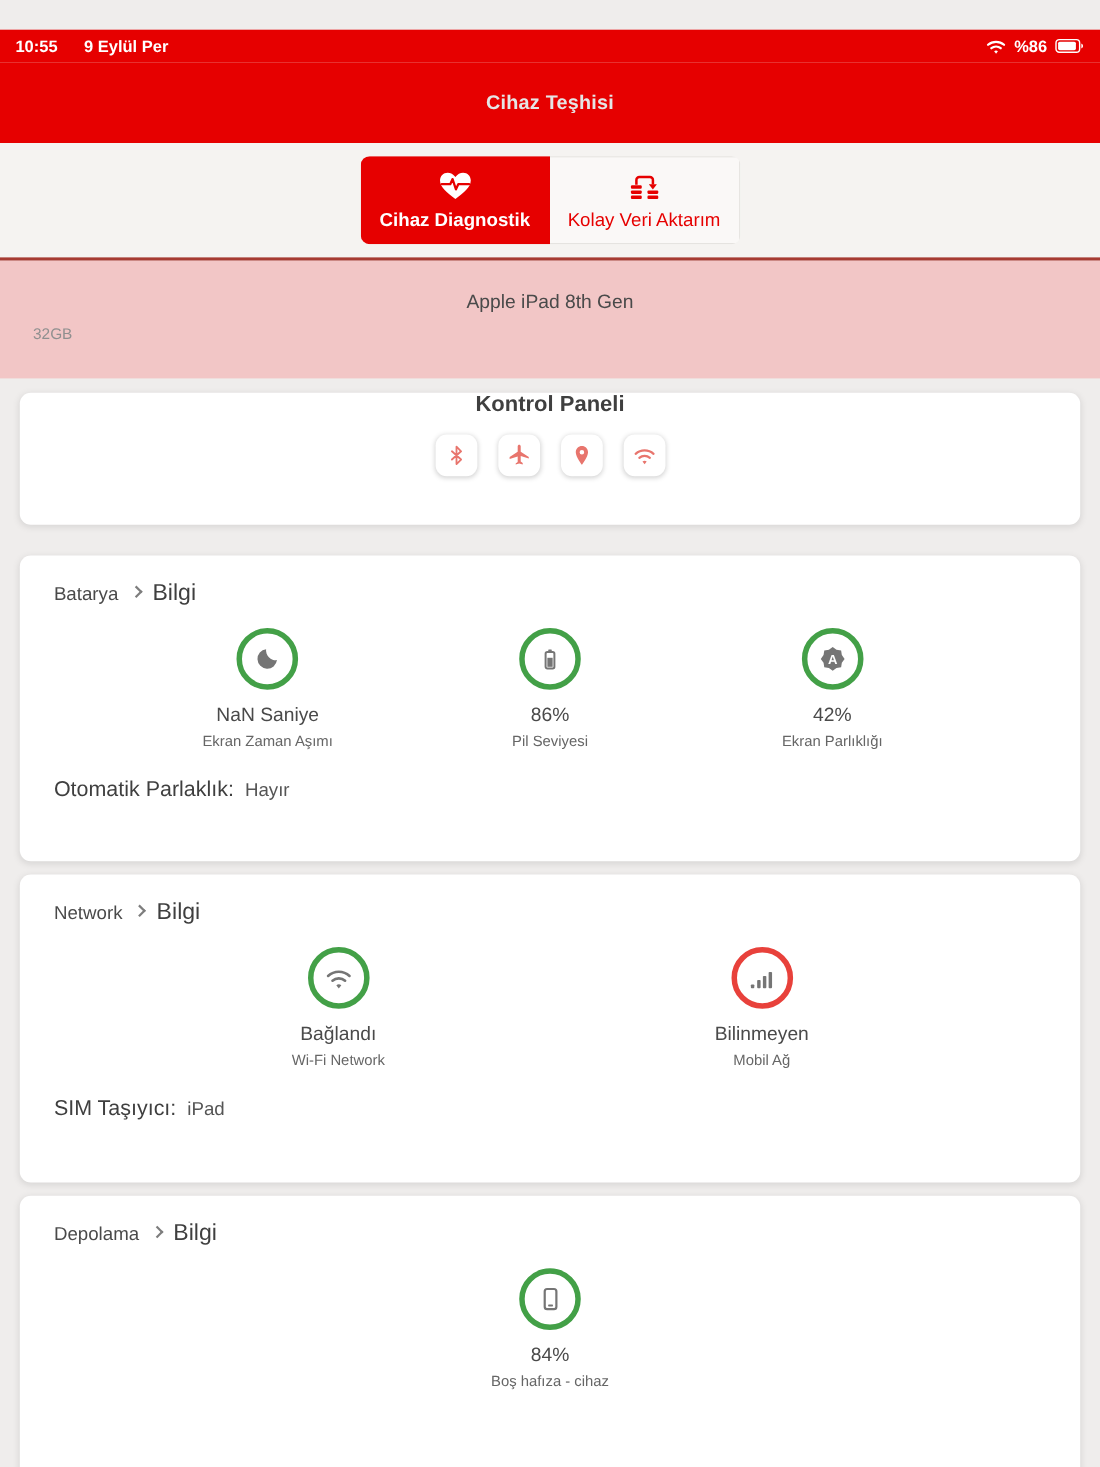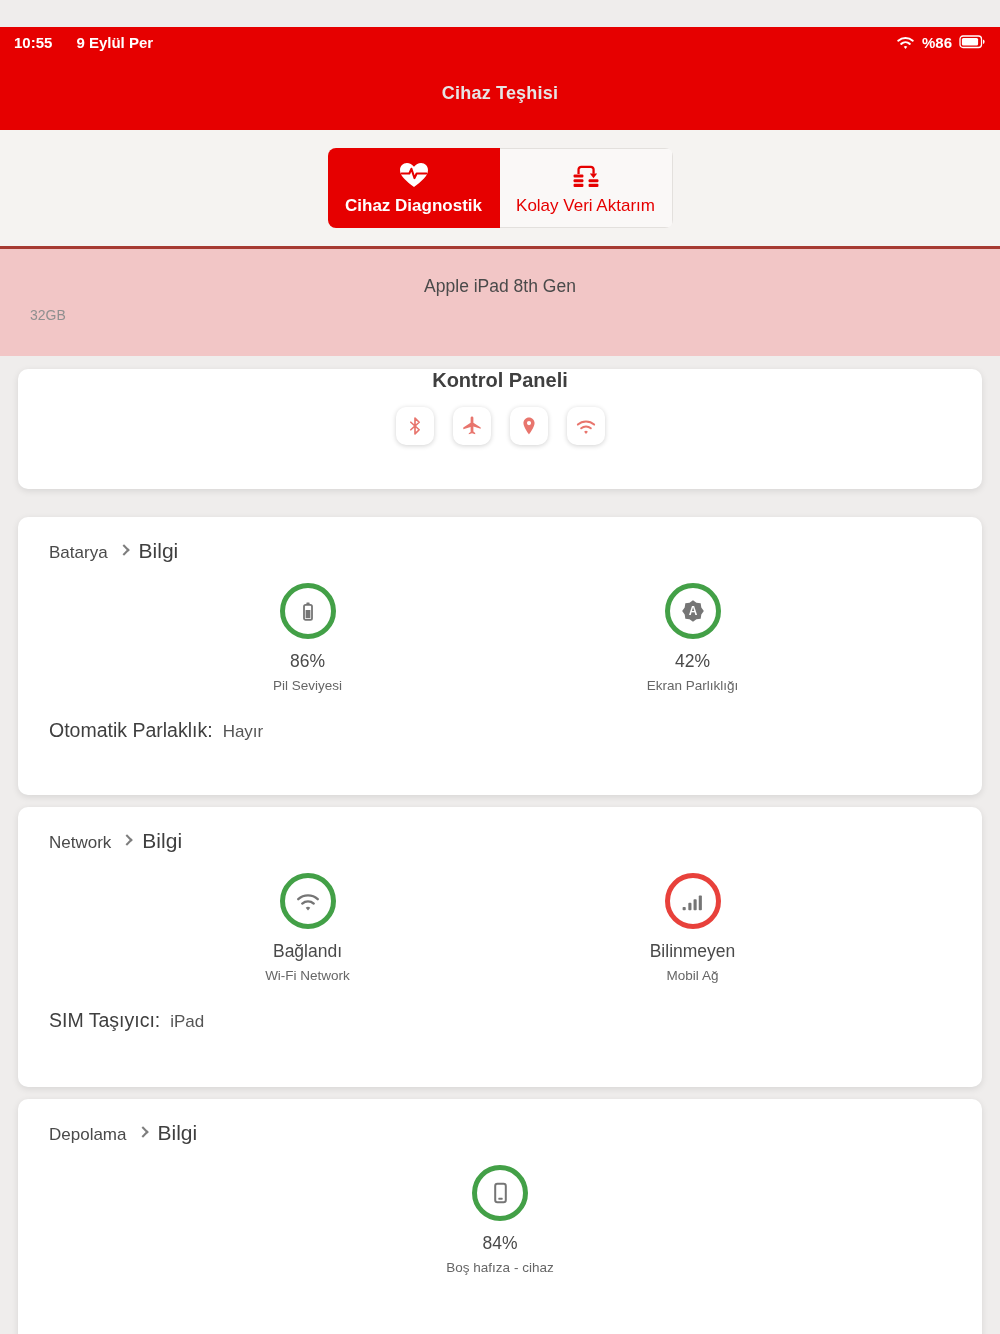--- a/index.html
+++ b/index.html
@@ -18,21 +18,21 @@
   .sb-left { display:flex; gap:24px; align-items:center; }
   .sb-right { display:flex; gap:7px; align-items:center; }
   .sb-right svg { display:block; }
   
   .app-header {
     height:73px; background:var(--brand-red,#e60000);
     display:flex; align-items:center; justify-content:center;
   }
   .app-title { color:#e5e5e5; font-size:18px; font-weight:700; letter-spacing:.2px; }
   
-  .tab-area { height:116px; background:#f5f3f1; display:flex; align-items:center; justify-content:center; }
+  .tab-area { height:104px; background:#f5f3f1; display:flex; align-items:center; justify-content:center; }
   .tab-group { display:flex; width:345px; height:80px; border-radius:8px; overflow:hidden; }
   .tab {
     flex:1; display:flex; flex-direction:column; align-items:center; justify-content:center;
     gap:7px; font-size:17px; cursor:pointer;
   }
   .tab.active { background:var(--brand-red,#e60000); color:#fff; font-weight:700; }
   .tab.inactive { background:#faf8f7; color:var(--brand-red,#e60000); border:1px solid #e3e0dd; border-left:none; }
   .tab svg { display:block; }
   
   .separator { height:3px; background:var(--separator-red,#a63a32); }
@@ -191,20 +191,31 @@
     <div class="breadcrumb">
       <span class="crumb-cat">Batarya</span>
       <span class="chevron"></span>
       <span class="crumb-sub">Bilgi</span>
     </div>
     <div class="metrics">
       <div class="metric">
         <div class="ring" data-ring="green">
           <span>
             <svg width="24" height="24" viewBox="0 0 24 24">
+              <path d="M20.8 13.1A8.9 8.9 0 0 1 10.9 3.2 8.9 8.9 0 1 0 20.8 13.1z" fill="currentColor"></path>
+            </svg>
+          </span>
+        </div>
+        <div class="metric-value">NaN Saniye</div>
+        <div class="metric-label">Ekran Zaman Aşımı</div>
+      </div>
+      <div class="metric">
+        <div class="ring" data-ring="green">
+          <span>
+            <svg width="24" height="24" viewBox="0 0 24 24">
               <rect x="8" y="5.8" width="8" height="15" rx="1.6" fill="none" stroke="currentColor" stroke-width="1.8"></rect>
               <rect x="10.4" y="3.4" width="3.2" height="1.8" rx=".5" fill="currentColor"></rect>
               <rect x="9.6" y="11" width="4.8" height="8.2" fill="currentColor"></rect>
             </svg>
           </span>
         </div>
         <div class="metric-value">86%</div>
         <div class="metric-label">Pil Seviyesi</div>
       </div>
       <div class="metric">

